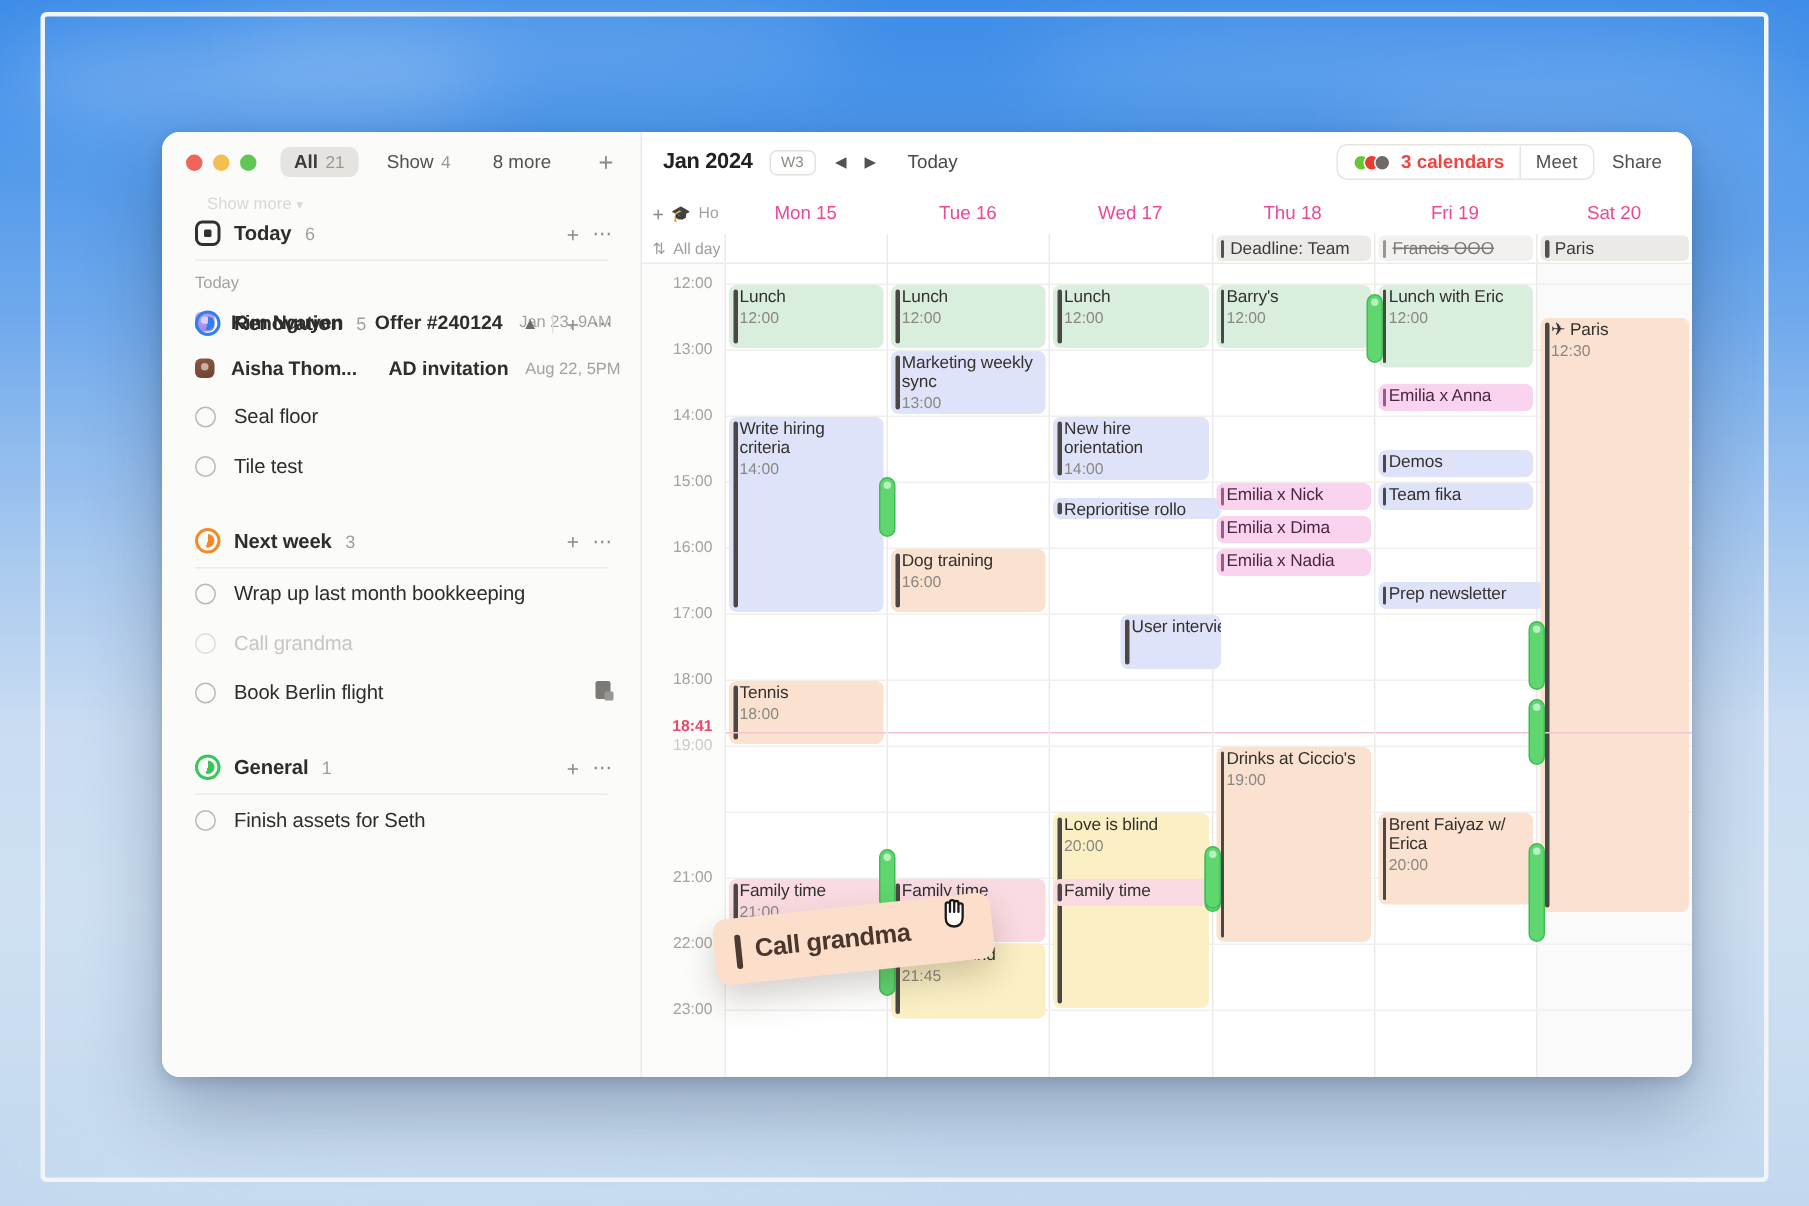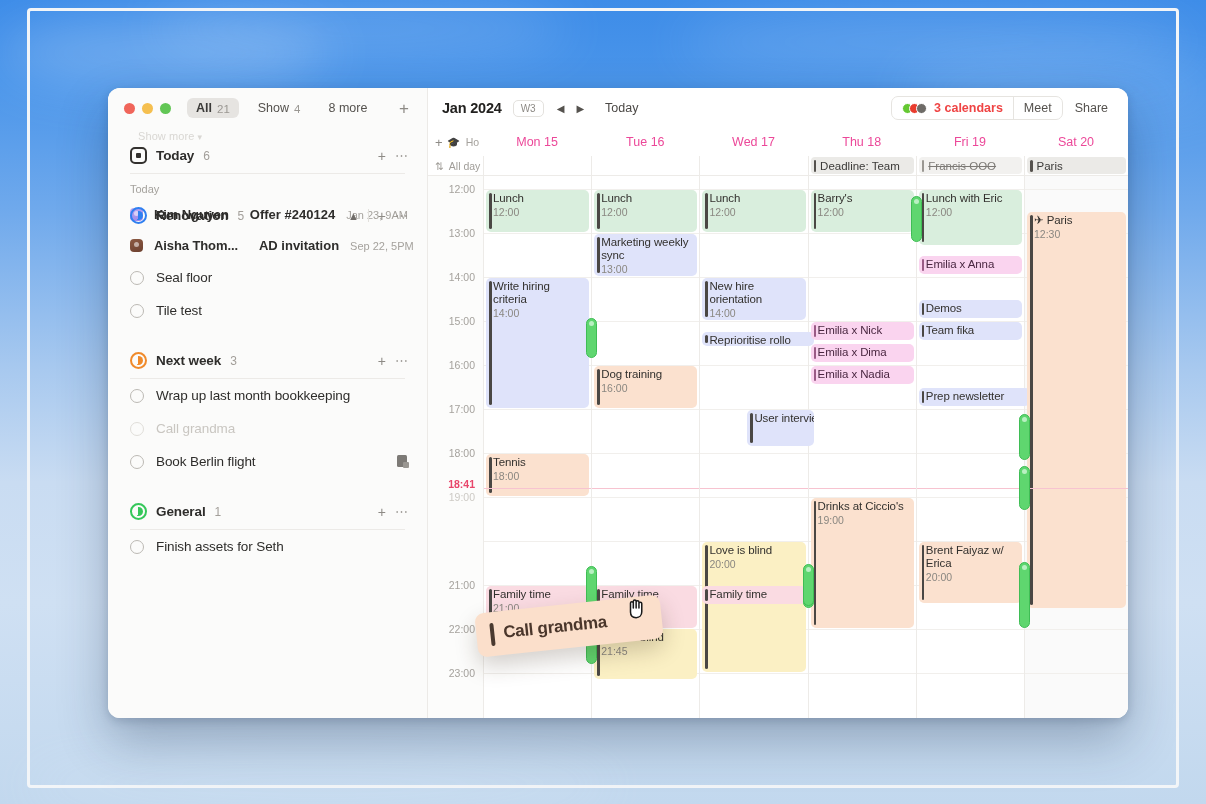--- a/index.html
+++ b/index.html
@@ -332,21 +332,21 @@
       <div class="row">
         <span class="av purple"></span>
         <span class="nm">Kim Nguyen</span>
         <span class="sub">Offer #240124</span>
         <span class="when">Jan 23, 9AM</span>
       </div>
       <div class="row">
         <span class="av brown"></span>
         <span class="nm">Aisha Thom...</span>
         <span class="sub">AD invitation</span>
-        <span class="when">Sep 22, 5PM</span>
+        <span class="when">Aug 22, 5PM</span>
       </div>
 
       <div class="task">
         <span class="cb"></span>
         <span class="tx">Seal floor</span>
       </div>
       <div class="task">
         <span class="cb"></span>
         <span class="tx">Tile test</span>
       </div>

